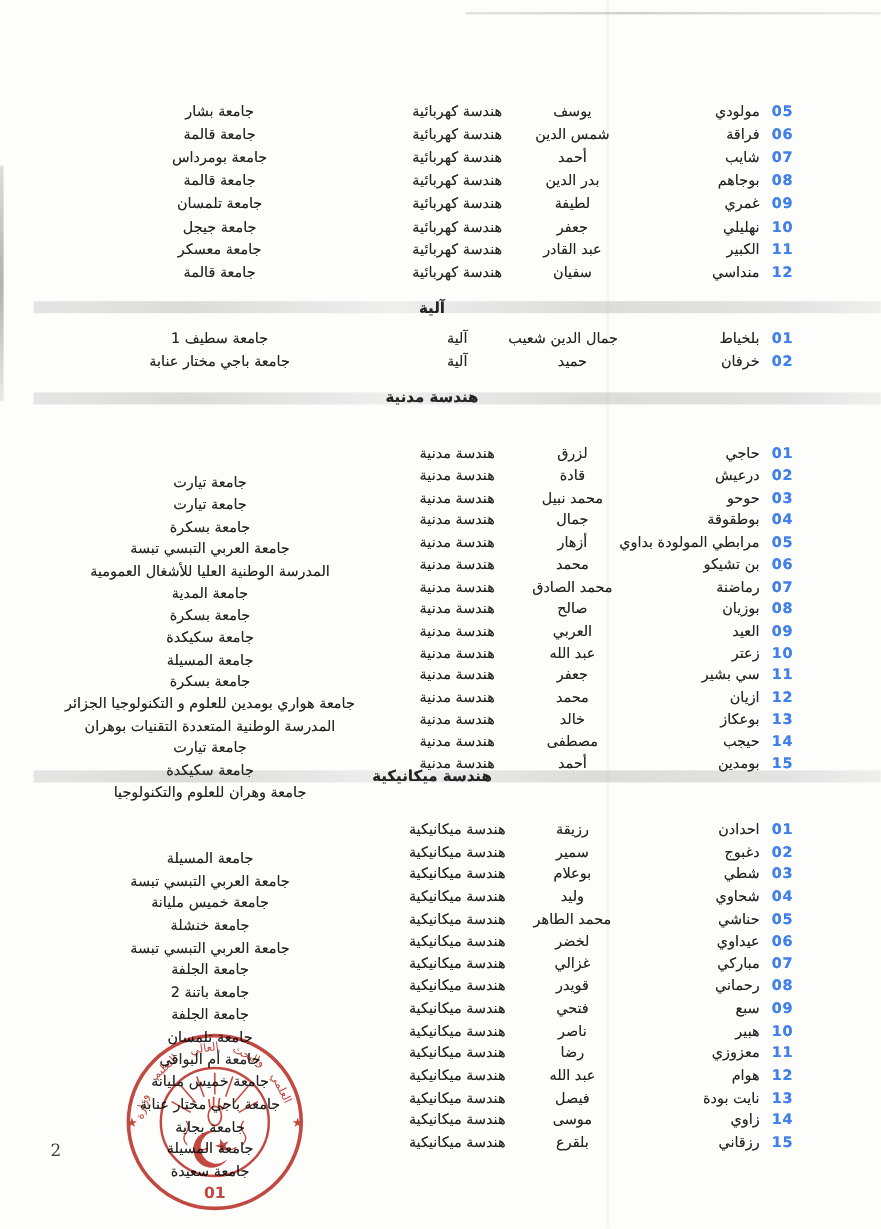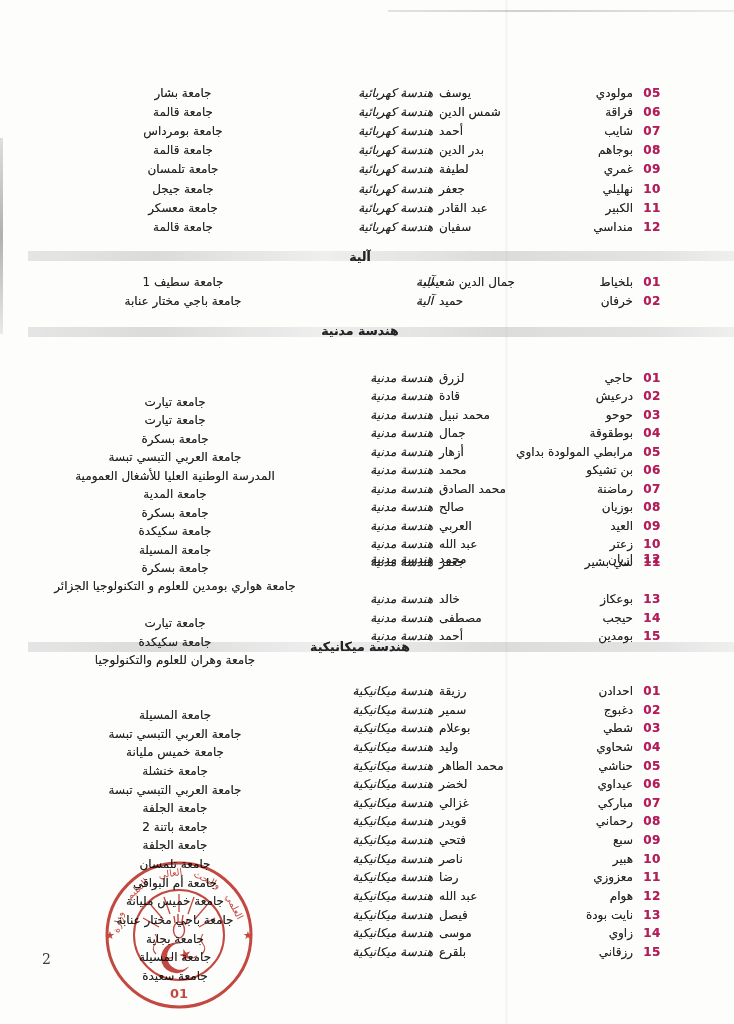--- a/index.html
+++ b/index.html
@@ -29,24 +29,24 @@
     font-size:12.5px;font-weight:bold;direction:rtl;
     text-shadow:0 0 .4px rgba(0,0,0,.5);
   }
   .rows{position:absolute;right:69px;}
   .row{
     display:grid;direction:rtl;align-items:center;
     grid-template-columns:26px 112px 76px 104px 280px;column-gap:6px;
     height:var(--rh,19px);font-size:12px;
     text-shadow:0 0 .35px rgba(0,0,0,.45);
   }
-  .c-no{font-weight:600;text-align:center;font-size:12px;letter-spacing:.5px;color:#be185d;}
+  .c-no{font-weight:600;text-align:center;font-size:12px;letter-spacing:.5px;color:#3b82f6;}
   .c-last{text-align:right;white-space:nowrap;}
-  .c-first{text-align:left;white-space:nowrap;}
-  .c-discipline{white-space:nowrap;font-style:italic;}
+  .c-first{text-align:center;white-space:nowrap;}
+  .c-discipline{text-align:center;white-space:nowrap;}
   .c-university{text-align:center;white-space:nowrap;}
 
   .sec-electrical{top:83px;}
   .sec-electrical .rows{top:0;--rh:19.2px;}
   .sec-automation{top:249px;}
   .sec-automation .rows{top:23px;--rh:19.6px;}
   .sec-civil{top:323px;}
   .sec-civil .rows{top:24px;--rh:18.45px;}
   .sec-mechanical{top:639px;}
   .sec-mechanical .rows{top:21px;--rh:18.65px;}
@@ -231,20 +231,21 @@
             <span class="c-last">سي بشير</span>
             <span class="c-first">جعفر</span>
             <span class="c-discipline">هندسة مدنية</span>
             <span class="c-university">جامعة هواري بومدين للعلوم و التكنولوجيا الجزائر</span>
           </div>
           <div class="row">
             <span class="c-no">12</span>
             <span class="c-last">ازيان</span>
             <span class="c-first">محمد</span>
             <span class="c-discipline">هندسة مدنية</span>
+            <span class="c-university">المدرسة الوطنية المتعددة التقنيات بوهران</span>
           </div>
           <div class="row">
             <span class="c-no">13</span>
             <span class="c-last">بوعكاز</span>
             <span class="c-first">خالد</span>
             <span class="c-discipline">هندسة مدنية</span>
             <span class="c-university">جامعة تيارت</span>
           </div>
           <div class="row">
             <span class="c-no">14</span>

